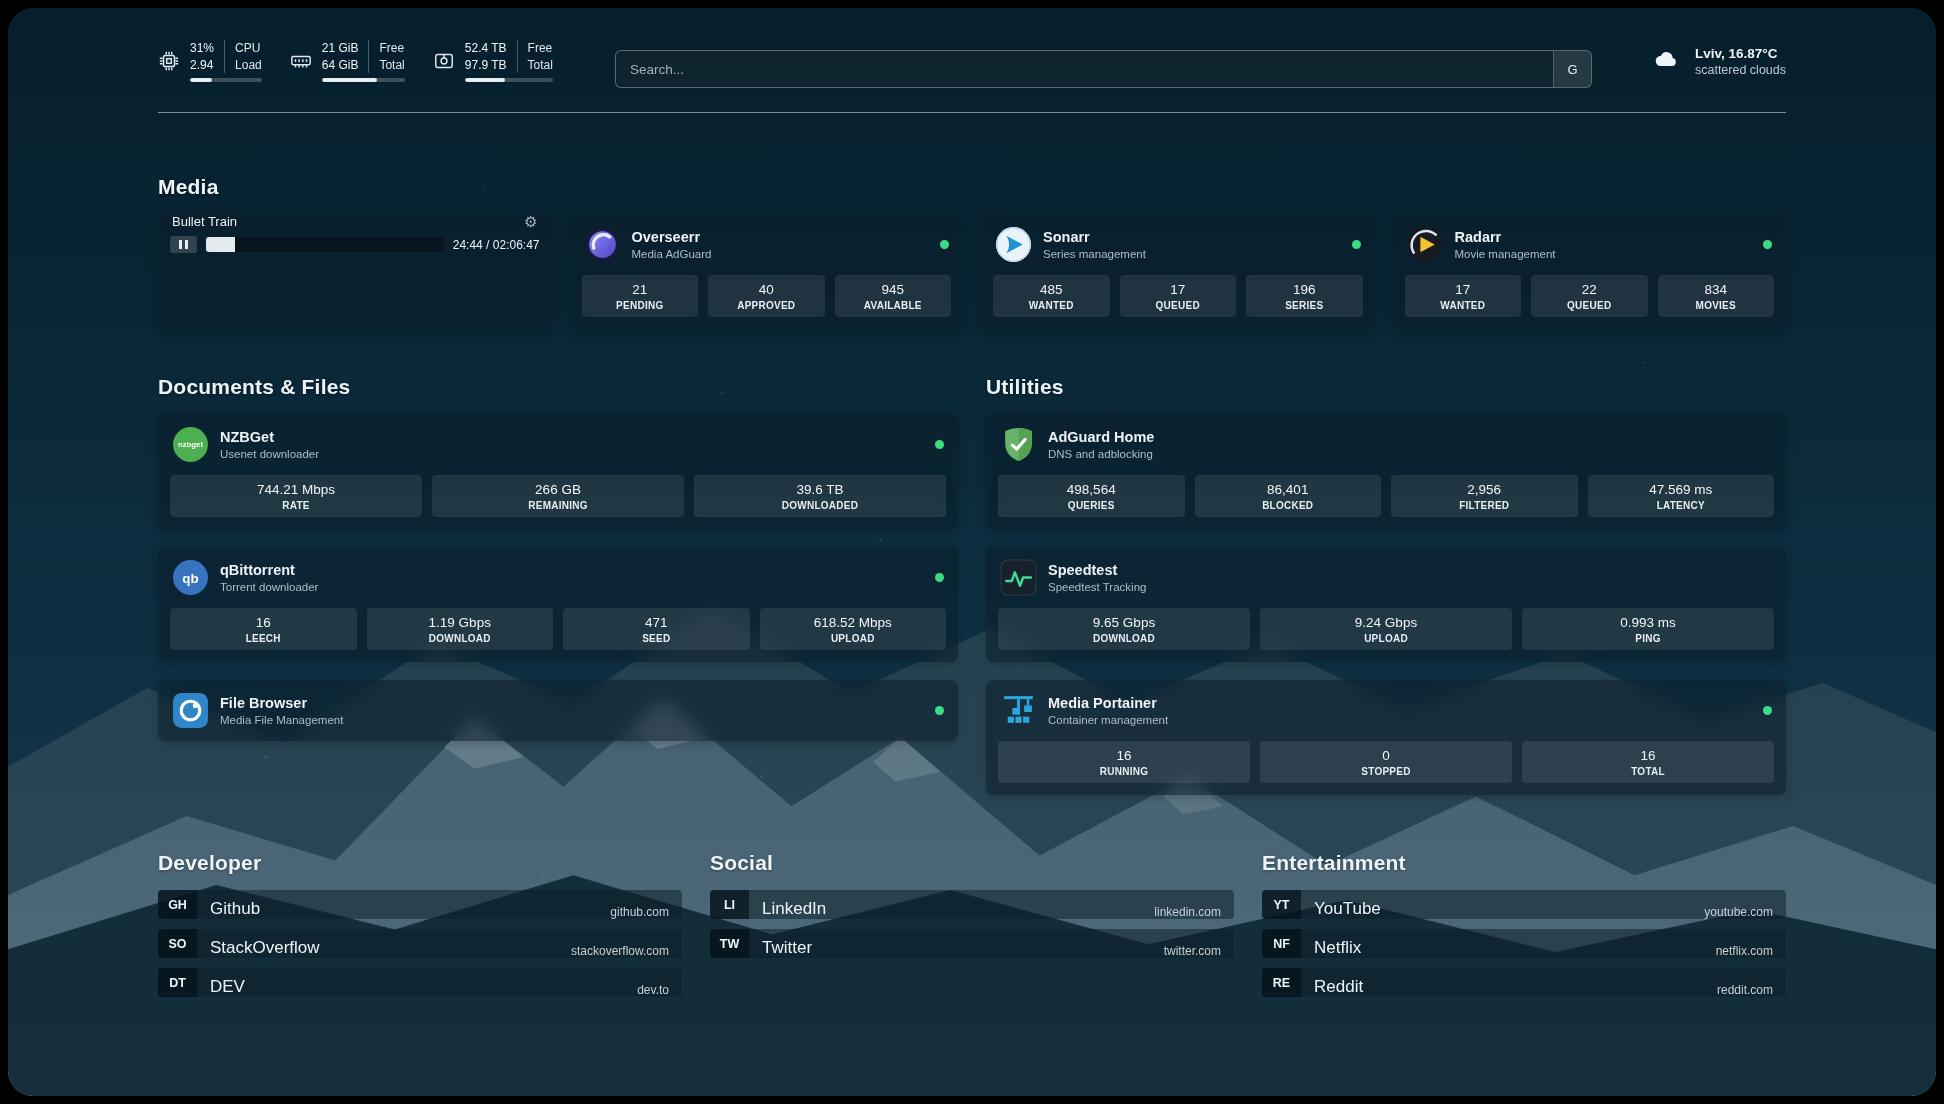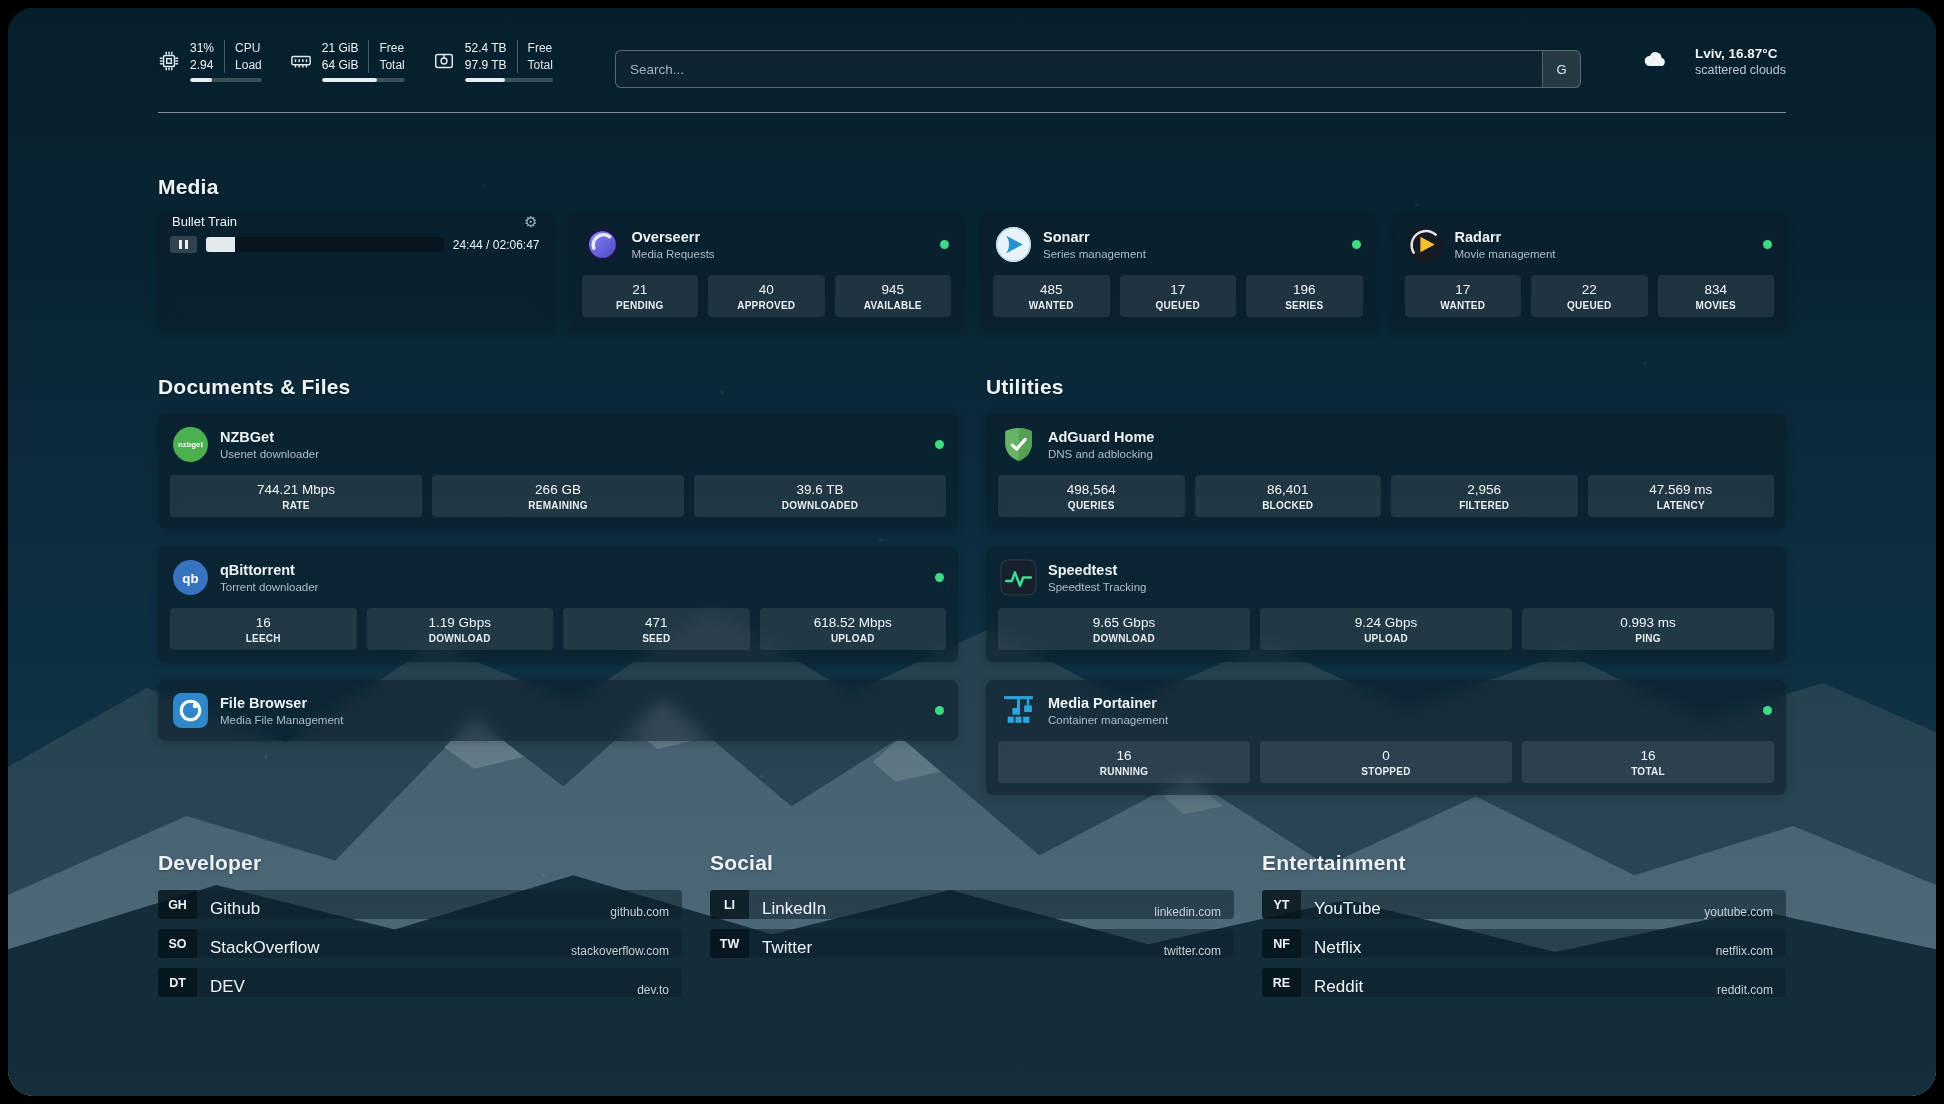--- a/index.html
+++ b/index.html
@@ -34,21 +34,21 @@
     background:rgba(18,38,49,.72); color:#e8eef2; font-size:13.5px;
     padding:0 56px 0 14px; outline:none; font-family:inherit;
   }
   .searchbar input::placeholder { color:#9fb3bd; }
   .search-engine {
     position:absolute; right:1px; top:1px; bottom:1px; width:38px; border:none;
     border-left:1px solid rgba(255,255,255,.2); border-radius:0 5px 5px 0;
     background:rgba(255,255,255,.1); color:#e3ebef; font-size:13px; cursor:pointer;
     font-family:inherit;
   }
-  .weather { display:flex; align-items:center; gap:24px; }
+  .weather { display:flex; align-items:center; gap:13px; }
   .w-loc { font-size:13.5px; font-weight:700; }
   .w-desc { font-size:12.5px; color:#bcc9d1; margin-top:2px; }
 
   
   .section-title { font-size:21px; font-weight:700; margin:0 0 15px; letter-spacing:.2px;
                    text-shadow:0 1px 3px rgba(0,0,0,.35); }
   .media-section { margin-top:62px; }
   .media-row { display:grid; grid-template-columns:repeat(4,1fr); gap:18px; }
   .columns { display:grid; grid-template-columns:1fr 1fr; gap:28px; margin-top:46px; }
   .col-cards { display:flex; flex-direction:column; gap:18px; }
@@ -262,21 +262,21 @@
                       <stop offset="1" stop-color="#4f46c9"></stop>
                     </linearGradient>
                   </defs>
                 <circle cx="18" cy="18" r="17" fill="#141a38"></circle>
                 <circle cx="18" cy="18" r="13" fill="url(#ovr)"></circle>
                 <path d="M9.5 21.5a10 10 0 0 1 15.5-11" stroke="#e9ecff" stroke-width="3.4" fill="none" stroke-linecap="round"></path>
               </svg>
             </span>
             <div>
               <div class="app-name">Overseerr</div>
-              <div class="app-sub">Media Requests</div>
+              <div class="app-sub">Media AdGuard</div>
             </div>
             <span class="status-dot"></span>
           </div>
           <div class="stats cols-3">
             <div class="stat">
               <div class="stat-v">21</div>
               <div class="stat-l">PENDING</div>
             </div>
             <div class="stat">
               <div class="stat-v">40</div>

